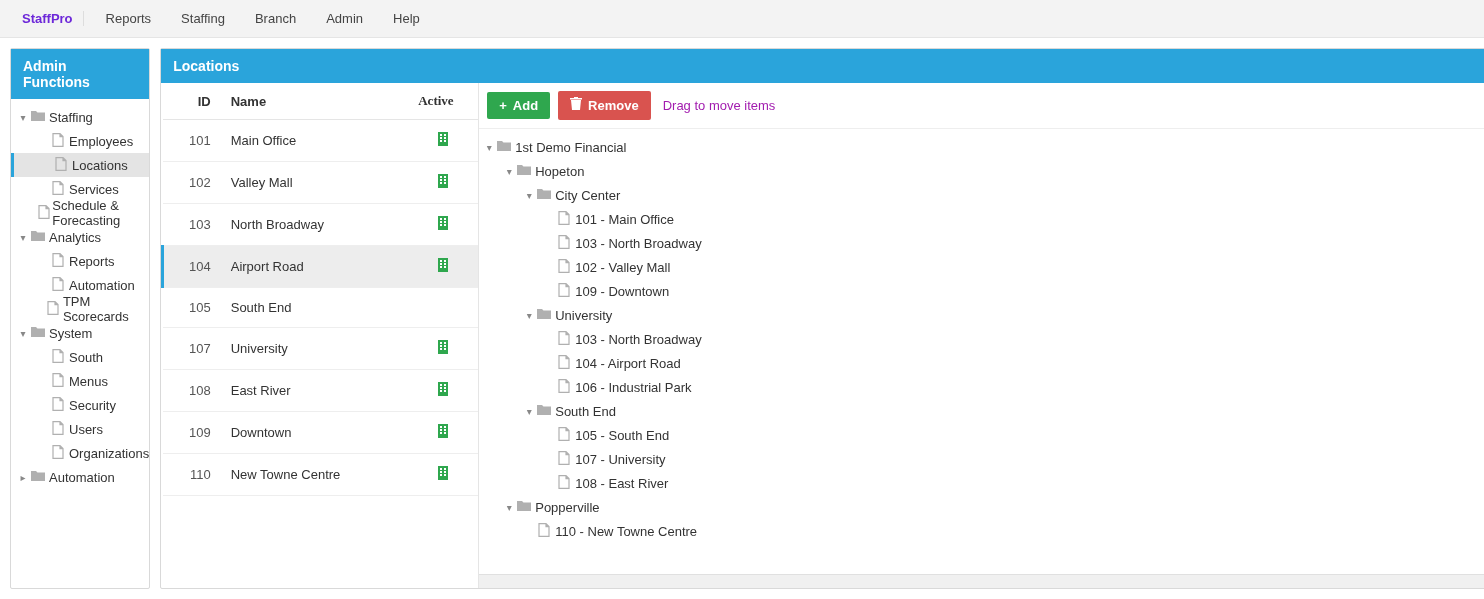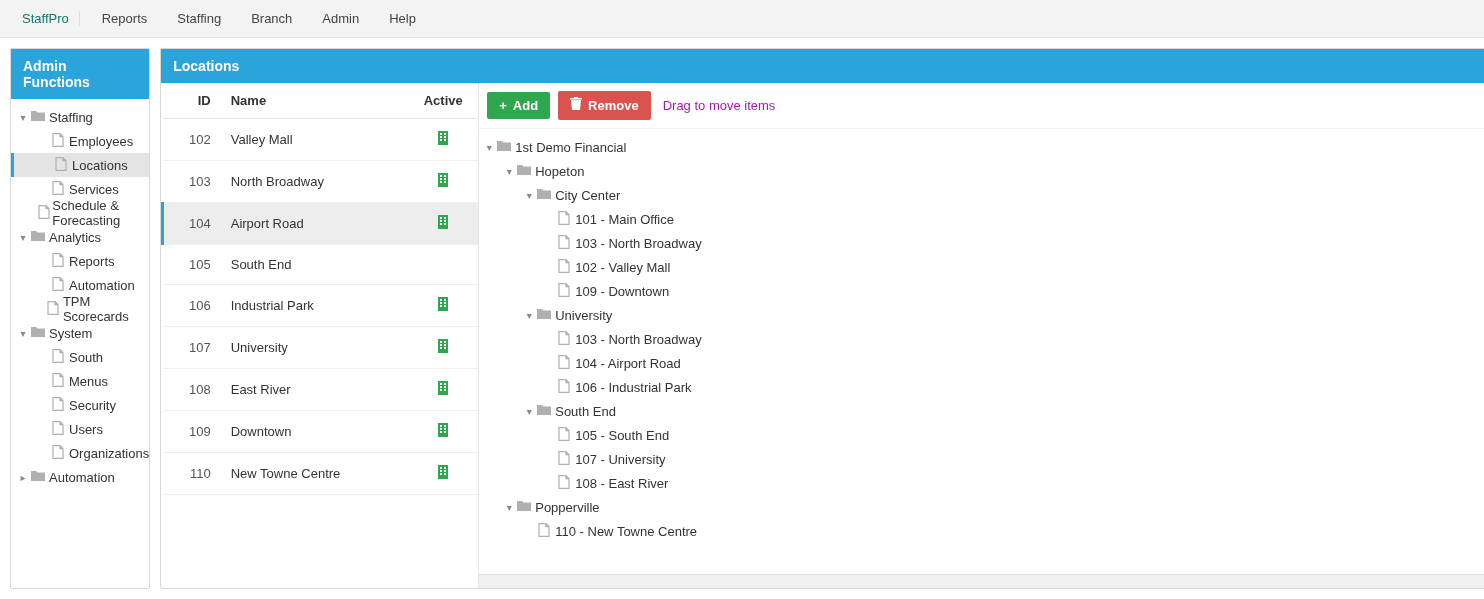--- a/index.html
+++ b/index.html
@@ -1,20 +1,20 @@
 <!DOCTYPE html>
 <html><head>
 <meta charset="utf-8">
 <style>
 * { box-sizing: border-box; margin:0; padding:0; }
 body { font-family: "Helvetica Neue", Arial, sans-serif; font-size:13px; color:#333; background:#fff; width:1484px; height:599px; overflow:hidden; }
 
 
 .menubar { height:38px; background:#f3f3f3; border-bottom:1px solid #e5e5e5; display:flex; align-items:center; padding:0 12px; gap:2px; }
-.brand { color:#0f766e; font-weight:normal; padding:0 10px; border-right:1px solid #ddd; margin-right:6px; }
+.brand { color:#6d28d9; font-weight:bold; padding:0 10px; border-right:1px solid #ddd; margin-right:6px; }
 .menu-item { padding:6px 14px; color:#444; cursor:pointer; }
 
 
 .content { display:flex; padding:10px; gap:10px; height:calc(599px - 38px); }
 .panel { border:1px solid #d9d9d9; border-radius:2px; display:flex; flex-direction:column; background:#fff; }
 .panel-header { background:#2aa4db; color:#fff; font-weight:bold; padding:9px 12px; font-size:14px; }
 .sidebar { width:248px; }
 .main { flex:1; display:flex; flex-direction:column; }
 .main-body { flex:1; display:flex; overflow:hidden; }
 
@@ -25,21 +25,21 @@
 .tree-node .caret { width:12px; text-align:center; color:#888; font-size:10px; }
 .tree-node .spacer { display:inline-block; }
 .tree-node .icon { width:18px; text-align:center; }
 .tree-node .label { padding-left:2px; }
 
 
 .table-wrap { width:318px; border-right:1px solid #e5e5e5; display:flex; flex-direction:column; }
 table { width:100%; border-collapse:collapse; }
 th { text-align:left; font-weight:bold; padding:10px 10px; border-bottom:1px solid #e5e5e5; background:#fff; color:#333; }
 th.id { width:58px; text-align:right; }
-th.active { width:70px; text-align:center; }
+th.active { width:70px; text-align:left;font-family:Liberation Serif, serif; }
 td { padding:12px 10px; border-bottom:1px solid #eee; }
 td.id { text-align:right; color:#555; }
 td.active { text-align:center; }
 tr.selected td { background:#ededed; }
 tr.selected { border-left:3px solid #2aa4db; }
 .bldg { color:#2fa74e; }
 
 
 .tree-area { flex:1; display:flex; flex-direction:column; border-right:1px solid #e5e5e5; min-width:0; }
 .tree-toolbar { display:flex; align-items:center; gap:8px; padding:8px 8px; border-bottom:1px solid #eee; }
@@ -202,20 +202,33 @@
         <table>
           <thead>
               <tr>
             <th class="id">ID</th>
             <th>Name</th>
             <th class="active">Active</th>
           </tr>
             </thead>
           <tbody id="table-body">
               <tr>
+                <td class="id">101</td>
+                <td>Main Office</td>
+                <td class="active"><span class="bldg"><svg width="12" height="14" viewBox="0 0 12 14">
+                      <rect fill="#2fa74e" x="1" y="0" width="10" height="14"></rect>
+                      <rect fill="#fff" x="3" y="2" width="2" height="2"></rect>
+                      <rect fill="#fff" x="7" y="2" width="2" height="2"></rect>
+                      <rect fill="#fff" x="3" y="5" width="2" height="2"></rect>
+                      <rect fill="#fff" x="7" y="5" width="2" height="2"></rect>
+                      <rect fill="#fff" x="3" y="8" width="2" height="2"></rect>
+                      <rect fill="#fff" x="7" y="8" width="2" height="2"></rect>
+                    </svg></span></td>
+              </tr>
+              <tr>
                 <td class="id">102</td>
                 <td>Valley Mall</td>
                 <td class="active"><span class="bldg"><svg width="12" height="14" viewBox="0 0 12 14">
                       <rect fill="#2fa74e" x="1" y="0" width="10" height="14"></rect>
                       <rect fill="#fff" x="3" y="2" width="2" height="2"></rect>
                       <rect fill="#fff" x="7" y="2" width="2" height="2"></rect>
                       <rect fill="#fff" x="3" y="5" width="2" height="2"></rect>
                       <rect fill="#fff" x="7" y="5" width="2" height="2"></rect>
                       <rect fill="#fff" x="3" y="8" width="2" height="2"></rect>
                       <rect fill="#fff" x="7" y="8" width="2" height="2"></rect>
@@ -244,33 +257,20 @@
                       <rect fill="#fff" x="3" y="5" width="2" height="2"></rect>
                       <rect fill="#fff" x="7" y="5" width="2" height="2"></rect>
                       <rect fill="#fff" x="3" y="8" width="2" height="2"></rect>
                       <rect fill="#fff" x="7" y="8" width="2" height="2"></rect>
                     </svg></span></td>
               </tr>
               <tr>
                 <td class="id">105</td>
                 <td>South End</td>
                 <td class="active"></td>
-              </tr>
-              <tr>
-                <td class="id">106</td>
-                <td>Industrial Park</td>
-                <td class="active"><span class="bldg"><svg width="12" height="14" viewBox="0 0 12 14">
-                      <rect fill="#2fa74e" x="1" y="0" width="10" height="14"></rect>
-                      <rect fill="#fff" x="3" y="2" width="2" height="2"></rect>
-                      <rect fill="#fff" x="7" y="2" width="2" height="2"></rect>
-                      <rect fill="#fff" x="3" y="5" width="2" height="2"></rect>
-                      <rect fill="#fff" x="7" y="5" width="2" height="2"></rect>
-                      <rect fill="#fff" x="3" y="8" width="2" height="2"></rect>
-                      <rect fill="#fff" x="7" y="8" width="2" height="2"></rect>
-                    </svg></span></td>
               </tr>
               <tr>
                 <td class="id">107</td>
                 <td>University</td>
                 <td class="active"><span class="bldg"><svg width="12" height="14" viewBox="0 0 12 14">
                       <rect fill="#2fa74e" x="1" y="0" width="10" height="14"></rect>
                       <rect fill="#fff" x="3" y="2" width="2" height="2"></rect>
                       <rect fill="#fff" x="7" y="2" width="2" height="2"></rect>
                       <rect fill="#fff" x="3" y="5" width="2" height="2"></rect>
                       <rect fill="#fff" x="7" y="5" width="2" height="2"></rect>

